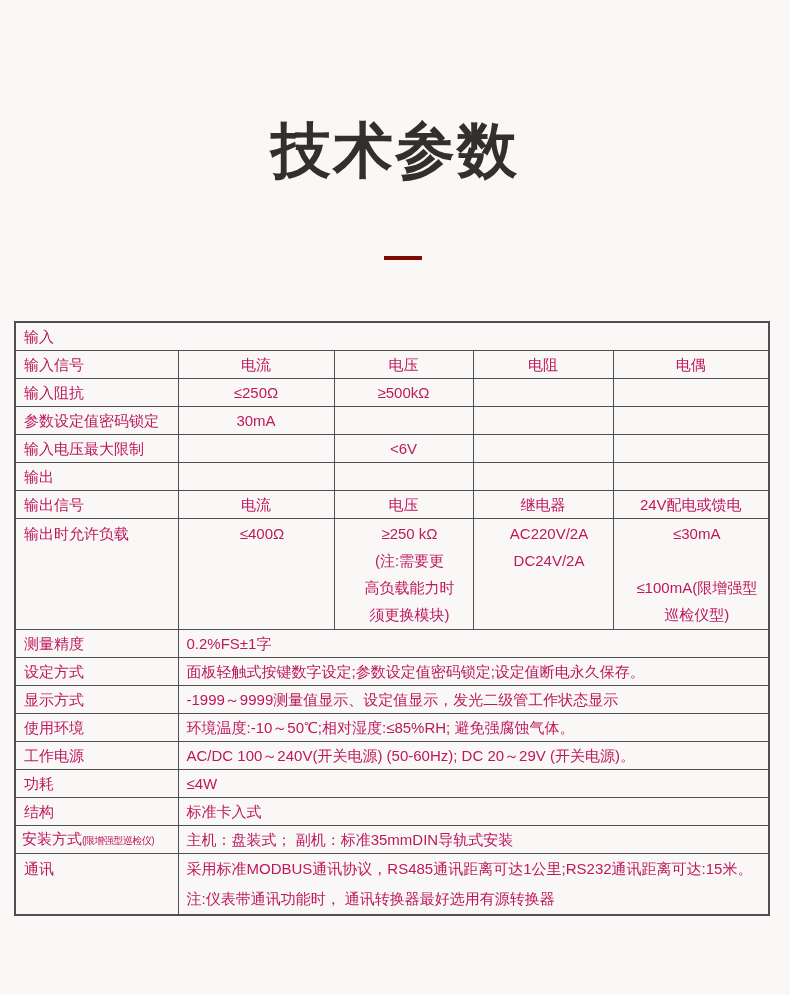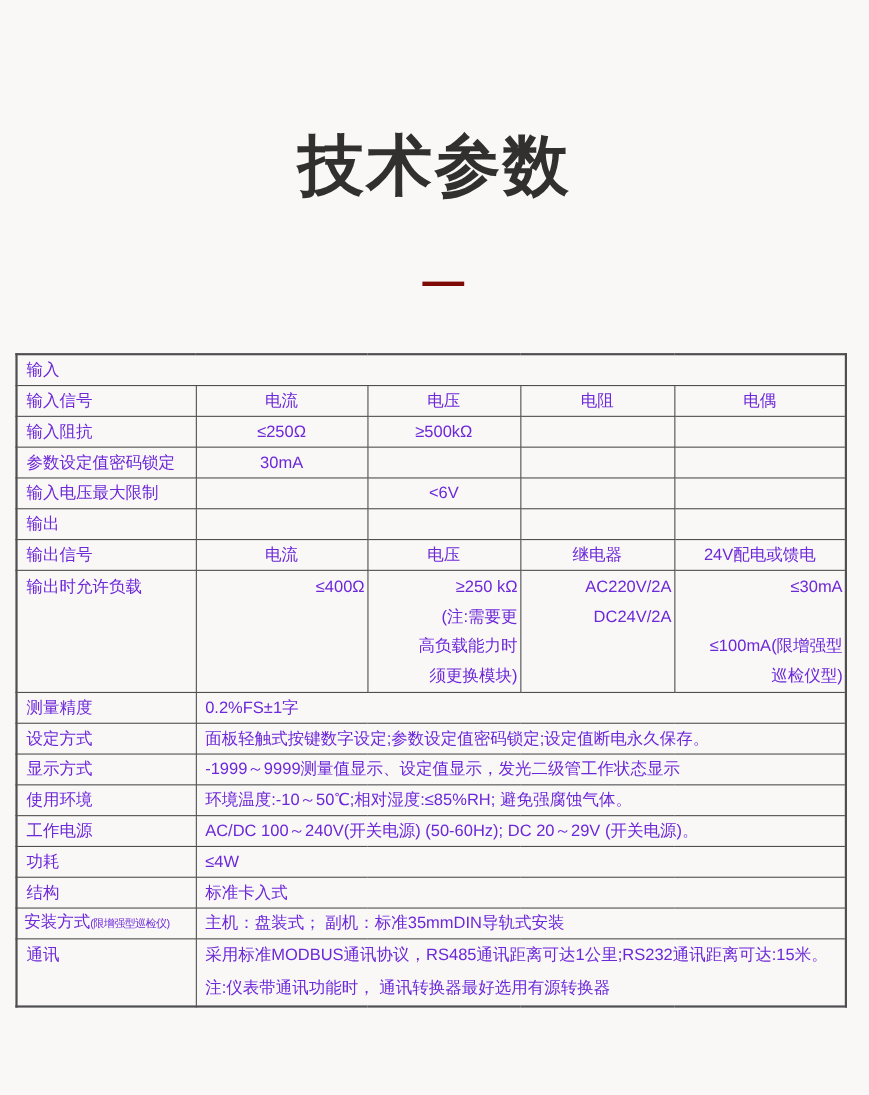--- a/index.html
+++ b/index.html
@@ -43,37 +43,37 @@
   table.spec {
     border-collapse: collapse;
     table-layout: fixed;
     width: 754px;
     border: 2px solid #4f4f51;
   }
   table.spec td {
     border: 1px solid #4f4f51;
     font-size: 15px;
     line-height: 18px;
-    color: #6d28d9;
+    color: #be185d;
     padding: 0 8px;
     height: 27px;
     vertical-align: middle;
     overflow: hidden;
   }
   td.lab { text-align: left; white-space: nowrap; }
   td.val { text-align: center; }
   td.val2 { text-align: left; }
   tr.r-tall td {
     vertical-align: top;
     line-height: 27px;
     white-space: pre-line;
     height: 109px;
     padding-top: 1px;
   }
-  tr.r-tall td.val { padding: 1px 2px 0 14px; text-align: right; }
+  tr.r-tall td.val { padding: 1px 2px 0 14px; }
   tr.r-comm td {
     vertical-align: top;
     height: 59px;
     line-height: 30px;
     white-space: pre-line;
     margin-left: 32px;
   }
   .lab-note { font-size: 10px; letter-spacing: -0.5px; }
 </style>
 </head>

